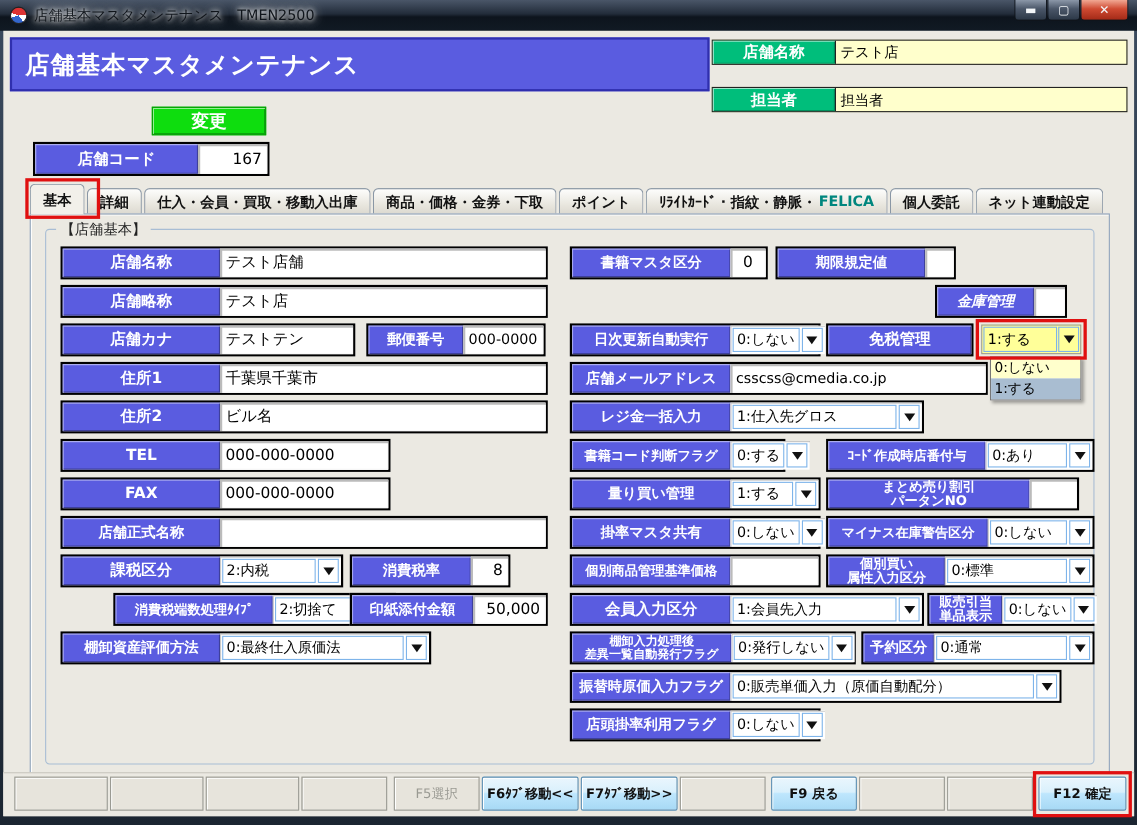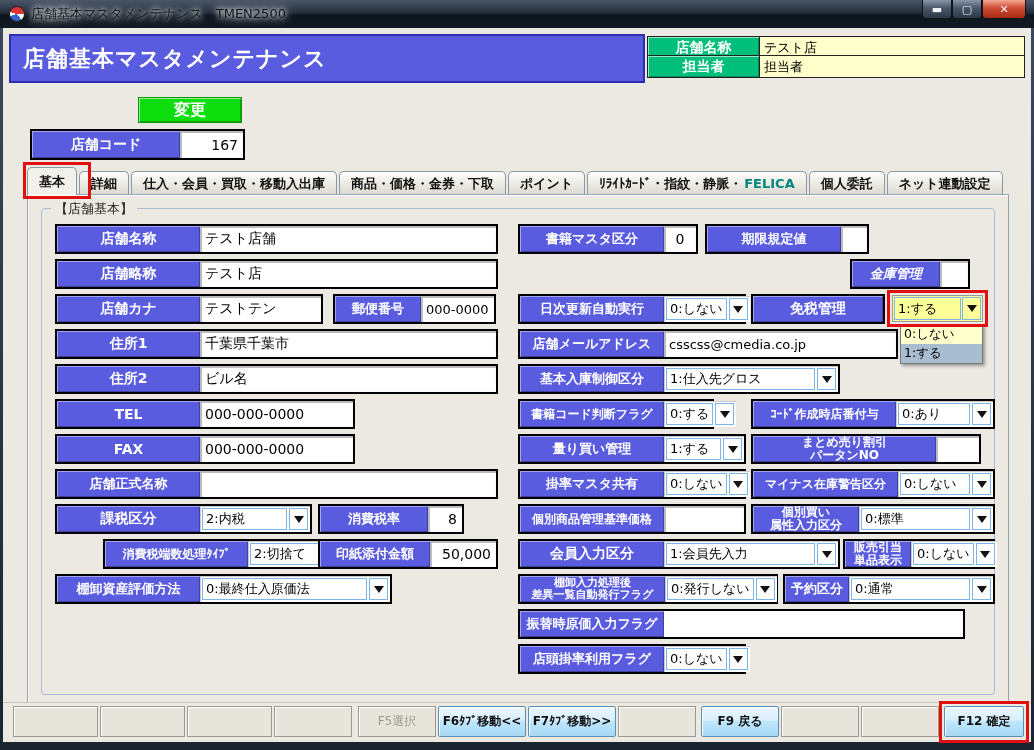--- a/index.html
+++ b/index.html
@@ -118,21 +118,21 @@
 
   <div class="client">
 
     <div class="bluebar">
       <span>店舗基本マスタメンテナンス</span>
     </div>
     <div class="inforow" style="left:644px;top:8px;width:378px;">
       <div class="glbl">店舗名称</div>
       <div class="gval">テスト店</div>
     </div>
-    <div class="inforow" style="left:644px;top:27px;width:378px;">
+    <div class="inforow" style="left:644px;top:51px;width:378px;">
       <div class="glbl">担当者</div>
       <div class="gval">担当者</div>
     </div>
 
     <div class="chgbtn">変更</div>
 
     <div class="box" style="left:27px;top:101px;width:215px;height:31px;">
       <div class="lbl" style="width:148px;">店舗コード</div>
       <div class="fld num">167</div>
     </div>
@@ -269,21 +269,21 @@
       <div class="dropitem opt0">0:しない</div>
       <div class="dropitem opt1">1:する</div>
     </div>
 
     <div class="box" style="left:515px;top:301px;width:380px;">
       <div class="lbl s13" style="width:144px;">店舗メールアドレス</div>
       <div class="fld s13">csscss@cmedia.co.jp</div>
     </div>
 
     <div class="box" style="left:515px;top:336px;width:322px;">
-      <div class="lbl s13" style="width:144px;">基本入庫制御区分</div>
+      <div class="lbl s13" style="width:144px;">レジ金一括入力</div>
       <div class="combo">
         <div class="val">1:仕入先グロス</div>
         <div class="arrow"></div>
       </div>
     </div>
 
     <div class="box" style="left:515px;top:371px;width:196px;">
       <div class="lbl s12" style="width:144px;">書籍コード判断フラグ</div>
       <div class="combo">
         <div class="val">0:する</div>
@@ -374,20 +374,24 @@
     <div class="box" style="left:780px;top:546px;width:212px;">
       <div class="lbl s13" style="width:64px;">予約区分</div>
       <div class="combo">
         <div class="val">0:通常</div>
         <div class="arrow"></div>
       </div>
     </div>
 
     <div class="box" style="left:515px;top:581px;width:447px;">
       <div class="lbl s13" style="width:144px;">振替時原価入力フラグ</div>
+      <div class="combo">
+        <div class="val">0:販売単価入力（原価自動配分）</div>
+        <div class="arrow"></div>
+      </div>
     </div>
 
     <div class="box" style="left:515px;top:616px;width:228px;">
       <div class="lbl s13" style="width:144px;">店頭掛率利用フラグ</div>
       <div class="combo">
         <div class="val">0:しない</div>
         <div class="arrow"></div>
       </div>
     </div>
 

